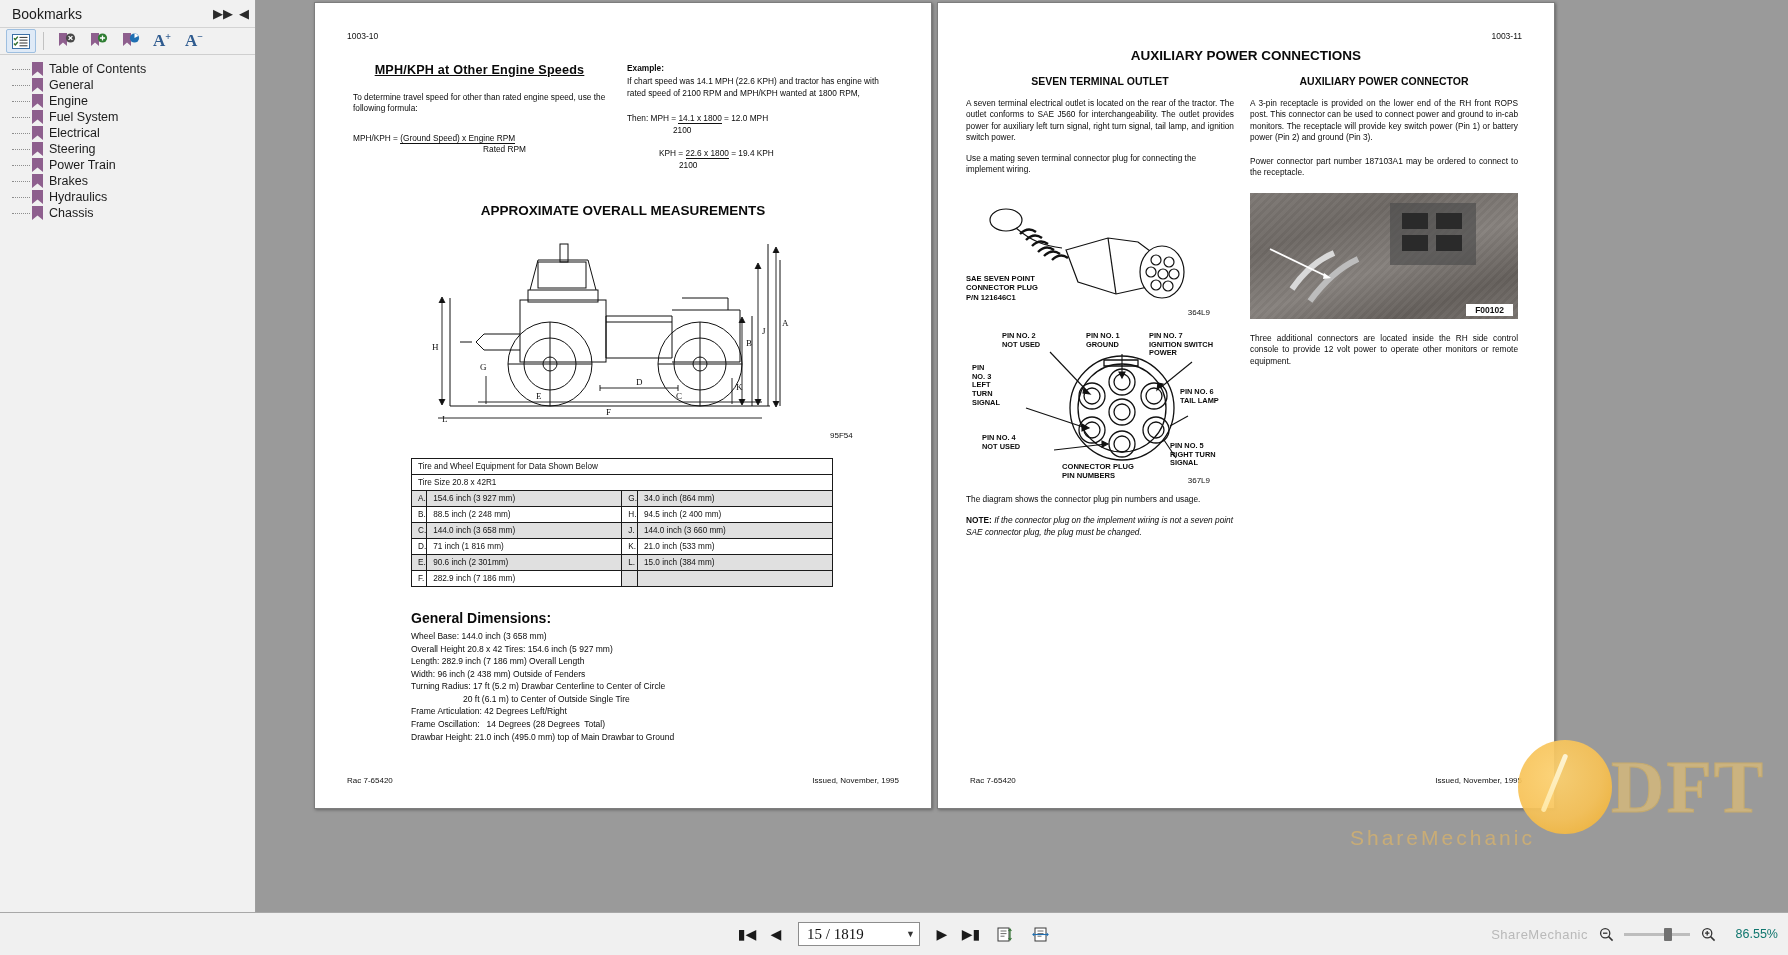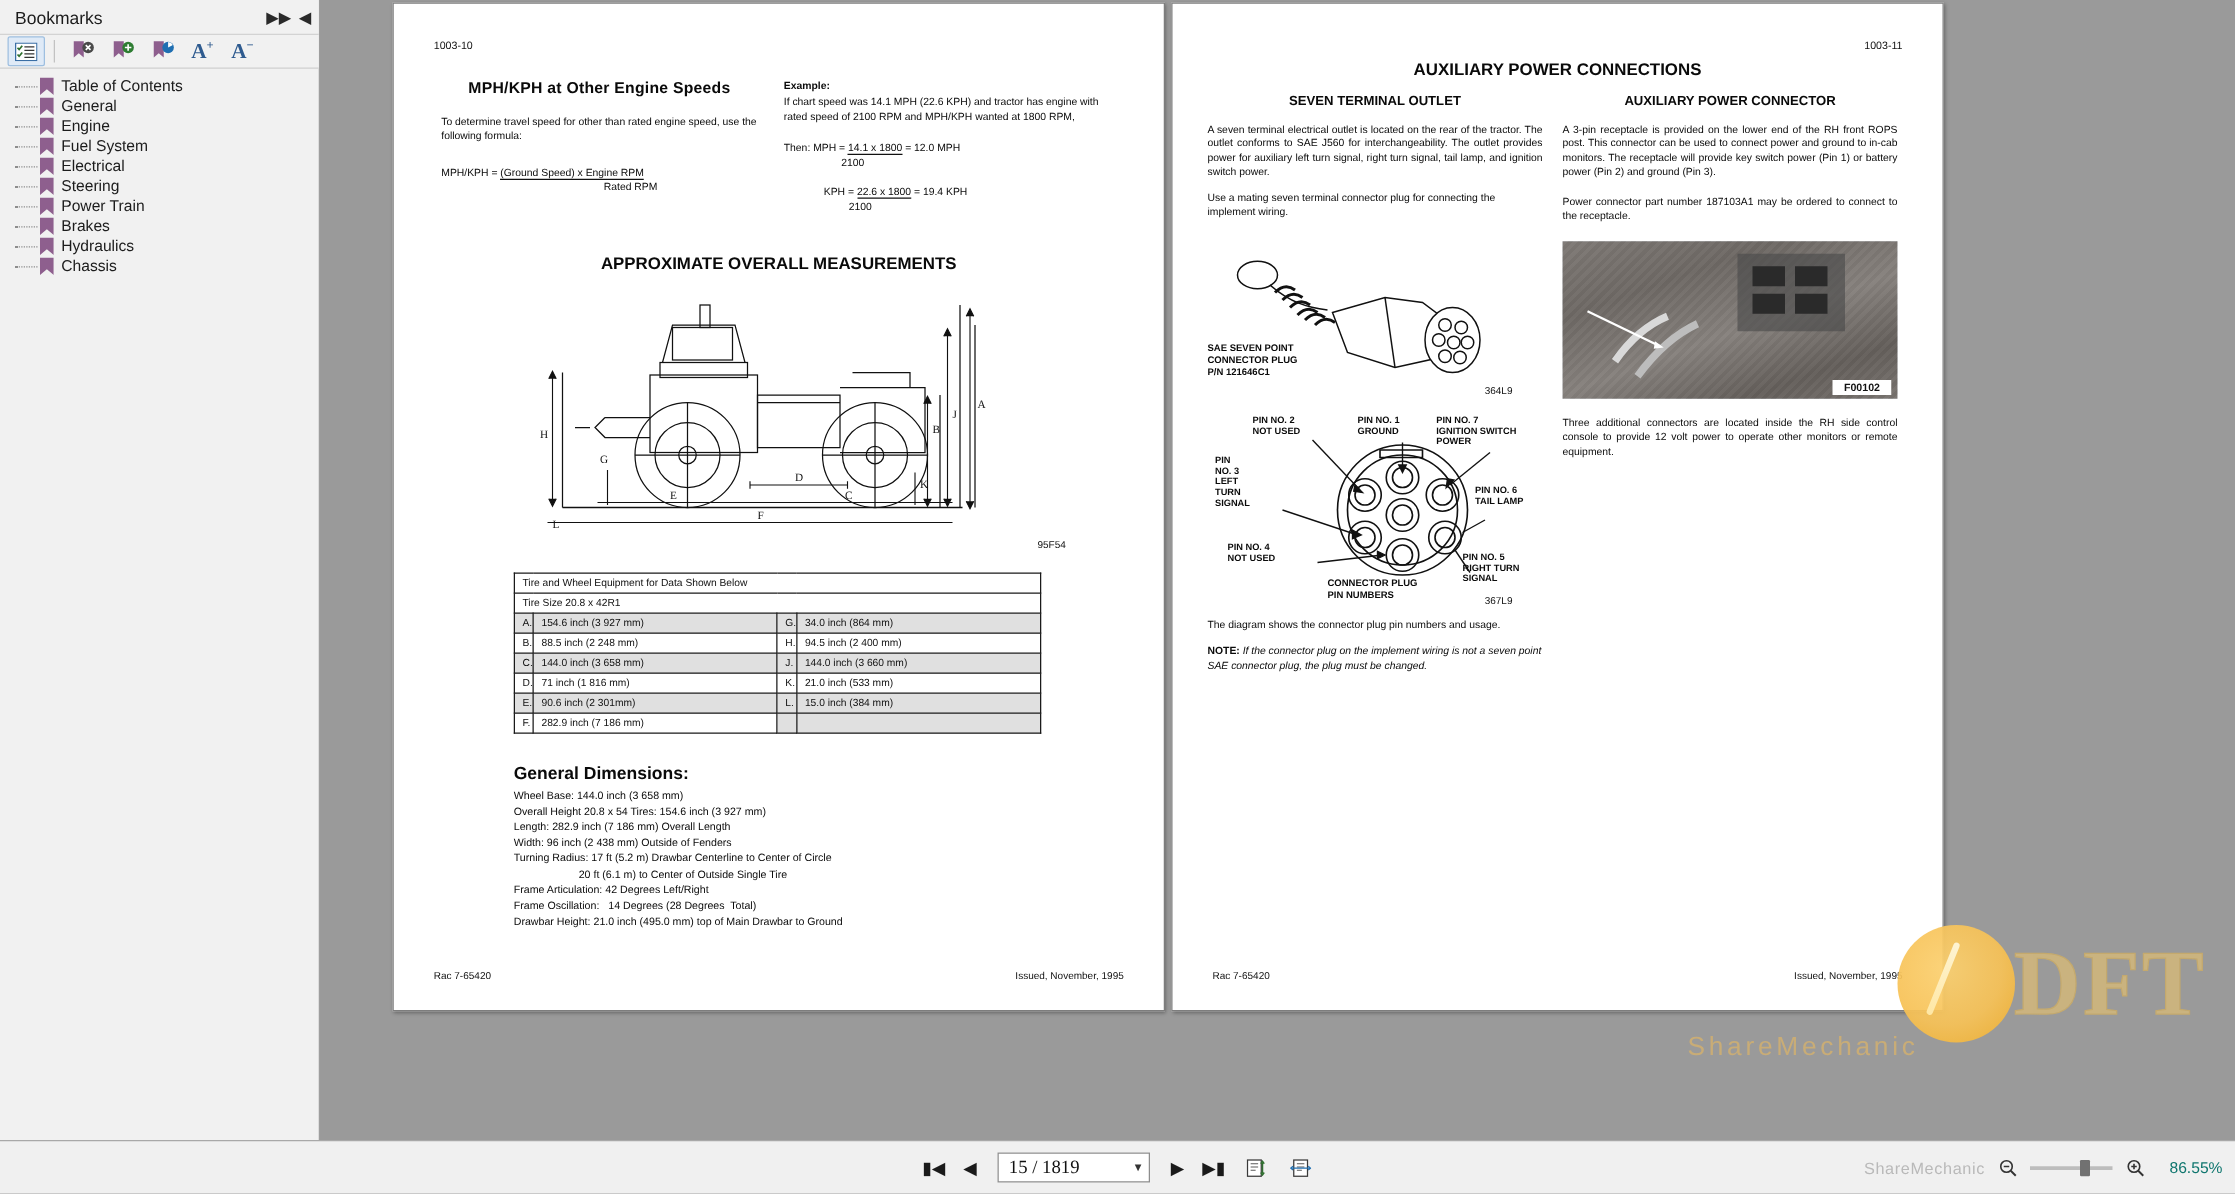--- a/index.html
+++ b/index.html
@@ -295,21 +295,21 @@
         </div>
       </div>
   </div>
 
   <div id="viewer">
 
     <div class="page doc" id="page-left">
       <div class="pg-num" style="left:32px; top:28px;">1003-10</div>
 
       <div id="l-col1">
-        <div class="h-center sec-title" style="font-size:12.6px;">MPH/KPH at Other Engine Speeds</div>
+        <div class="h-center sec-title" style="font-size:12.6px;text-decoration:underline;">MPH/KPH at Other Engine Speeds</div>
         <div class="body-txt" style="margin-top:15px;">To determine travel speed for other than rated engine speed, use the following formula:</div>
         <div class="body-txt" style="margin-top:18px; position:relative;">
           <span>MPH/KPH = </span><span class="ul-frac">(Ground Speed) x Engine RPM</span>
           <div style="text-align:center; padding-left:50px;">Rated RPM</div>
         </div>
       </div>
 
       <div id="l-col2">
         <div class="body-txt bold">Example:</div>
         <div class="body-txt" style="margin-top:2px;">If chart speed was 14.1 MPH (22.6 KPH) and tractor has engine with rated speed of 2100 RPM and MPH/KPH wanted at 1800 RPM,</div>
@@ -447,21 +447,21 @@
               <td class="lt blank-cell"></td>
               <td class=" blank-cell"></td>
             </tr>
           </tbody>
       </table>
 
       <div id="gen-dim">
         <h3>General Dimensions:</h3>
         <div id="gen-dim-lines">
             <div class="ln">Wheel Base: 144.0 inch (3 658 mm)</div>
-            <div class="ln">Overall Height 20.8 x 54 Tires: 154.6 inch (3 927 mm)</div>
+            <div class="ln">Overall Height 20.8 x 42 Tires: 154.6 inch (5 927 mm)</div>
             <div class="ln">Length: 282.9 inch (7 186 mm) Overall Length</div>
             <div class="ln">Width: 96 inch (2 438 mm) Outside of Fenders</div>
             <div class="ln">Turning Radius: 17 ft (5.2 m) Drawbar Centerline to Center of Circle</div>
             <div class="ln">                      20 ft (6.1 m) to Center of Outside Single Tire</div>
             <div class="ln">Frame Articulation: 42 Degrees Left/Right</div>
             <div class="ln">Frame Oscillation:   14 Degrees (28 Degrees  Total)</div>
             <div class="ln">Drawbar Height: 21.0 inch (495.0 mm) top of Main Drawbar to Ground</div>
           </div>
       </div>
 

